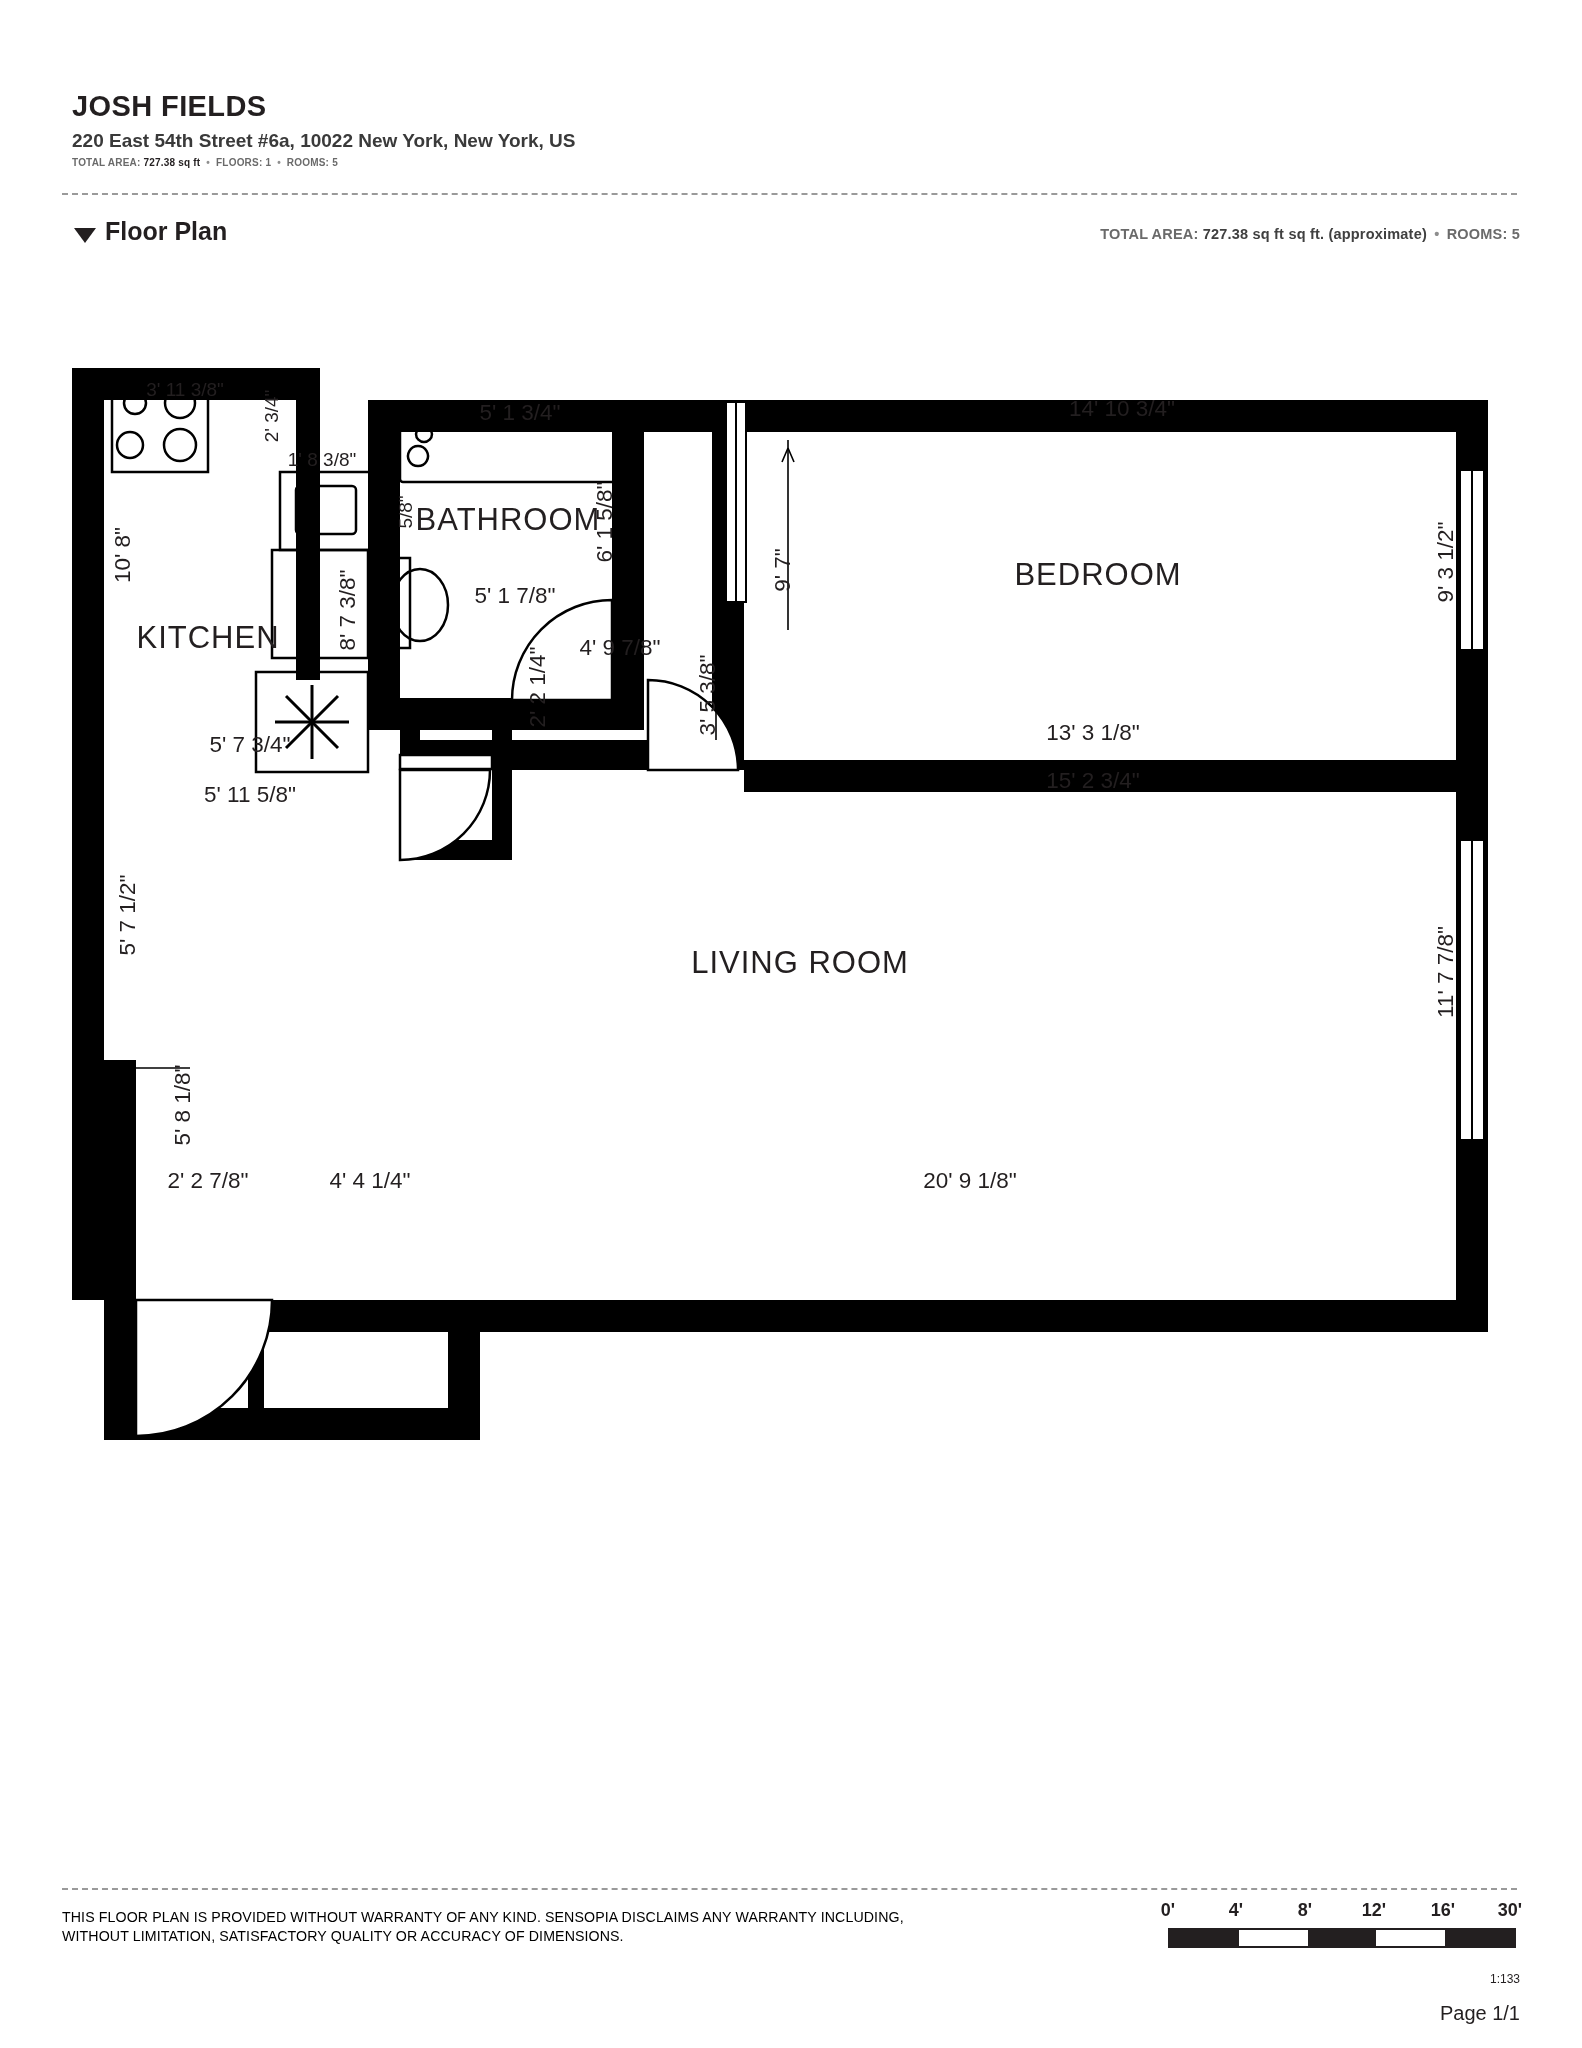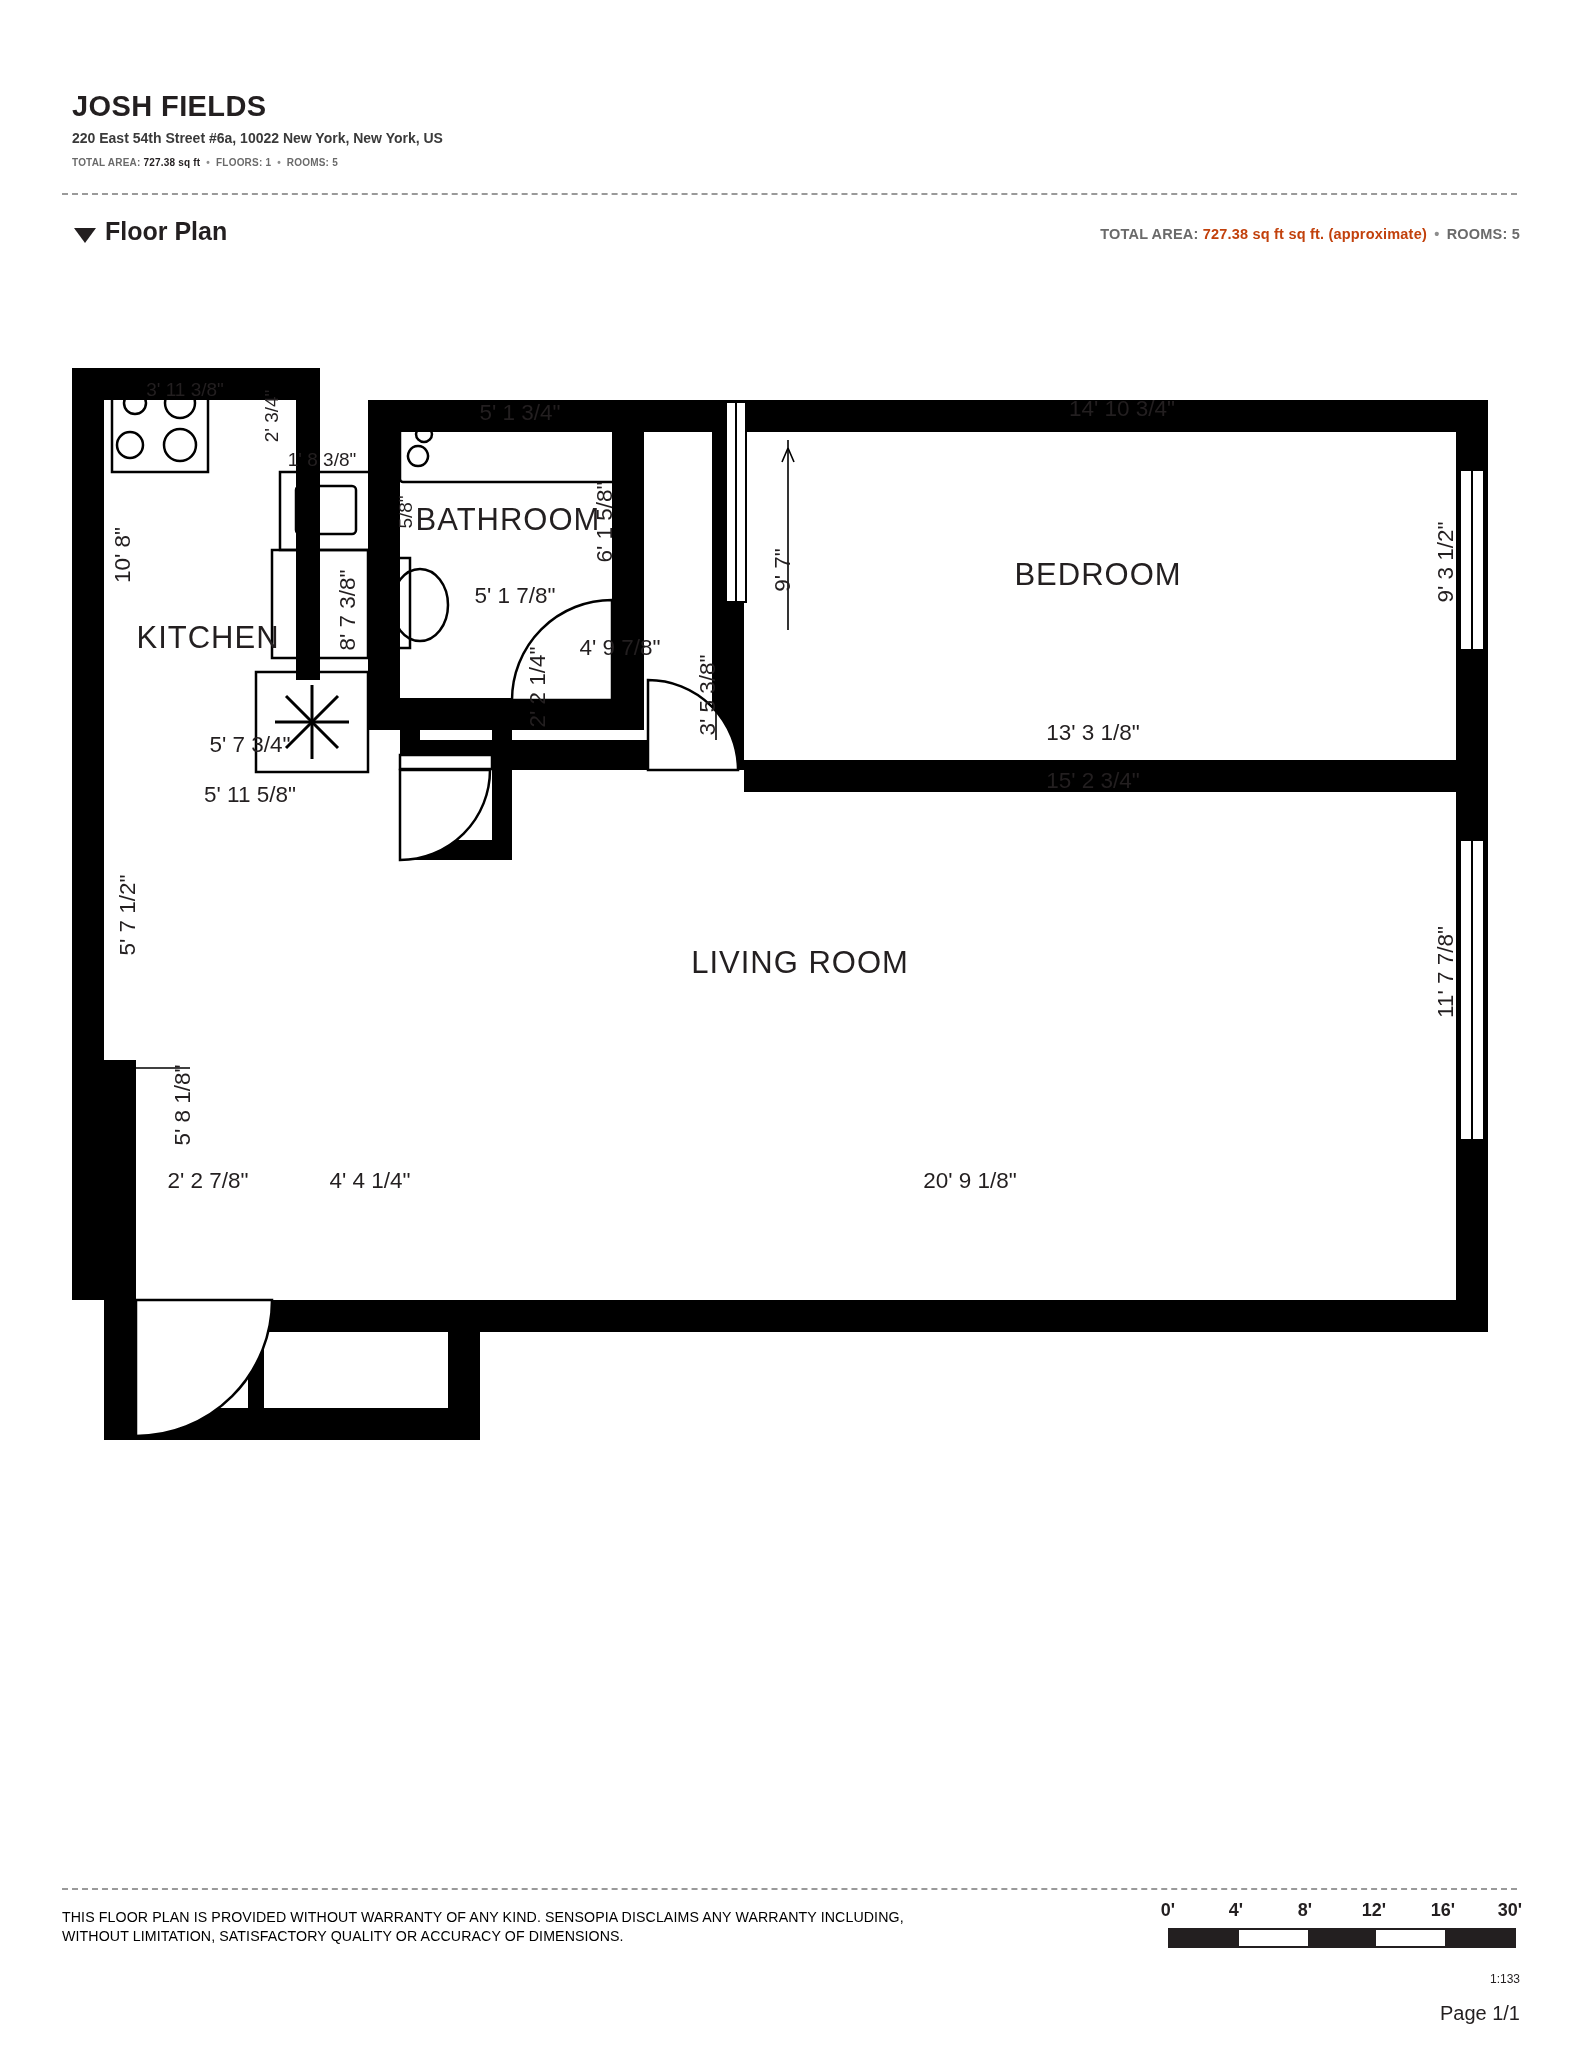--- a/index.html
+++ b/index.html
@@ -25,21 +25,21 @@
   #client-name {
     position: absolute;
     left: 72px; top: 90px;
     font-size: 29px;
     font-weight: bold;
     letter-spacing: 0.4px;
   }
   #client-address {
     position: absolute;
     left: 72px; top: 130px;
-    font-size: 14px;
+    font-size: 19px;
     font-weight: bold;
     color: #3a3a3a;
   }
   #header-stats {
     position: absolute;
     left: 72px; top: 157px;
     font-size: 10px;
     font-weight: bold;
     color: #6a6a6a;
     letter-spacing: 0.2px;
@@ -99,21 +99,21 @@
   }
   #subheader-stats {
     position: absolute;
     right: 62px; top: 14px;
     font-size: 14.5px;
     font-weight: bold;
     color: #6a6a6a;
     letter-spacing: 0.2px;
     text-align: right;
   }
-  #subheader-stats .val { color: #c2410c; }
+  #subheader-stats .val { color: #404040; }
   #subheader-stats .sep { color: #8e8e8e; padding: 0 3px; }
 
   
   #plan {
     position: absolute;
     left: 0; top: 300px;
     width: 1582px; height: 1550px;
   }
   #plan svg { display: block; }
 

